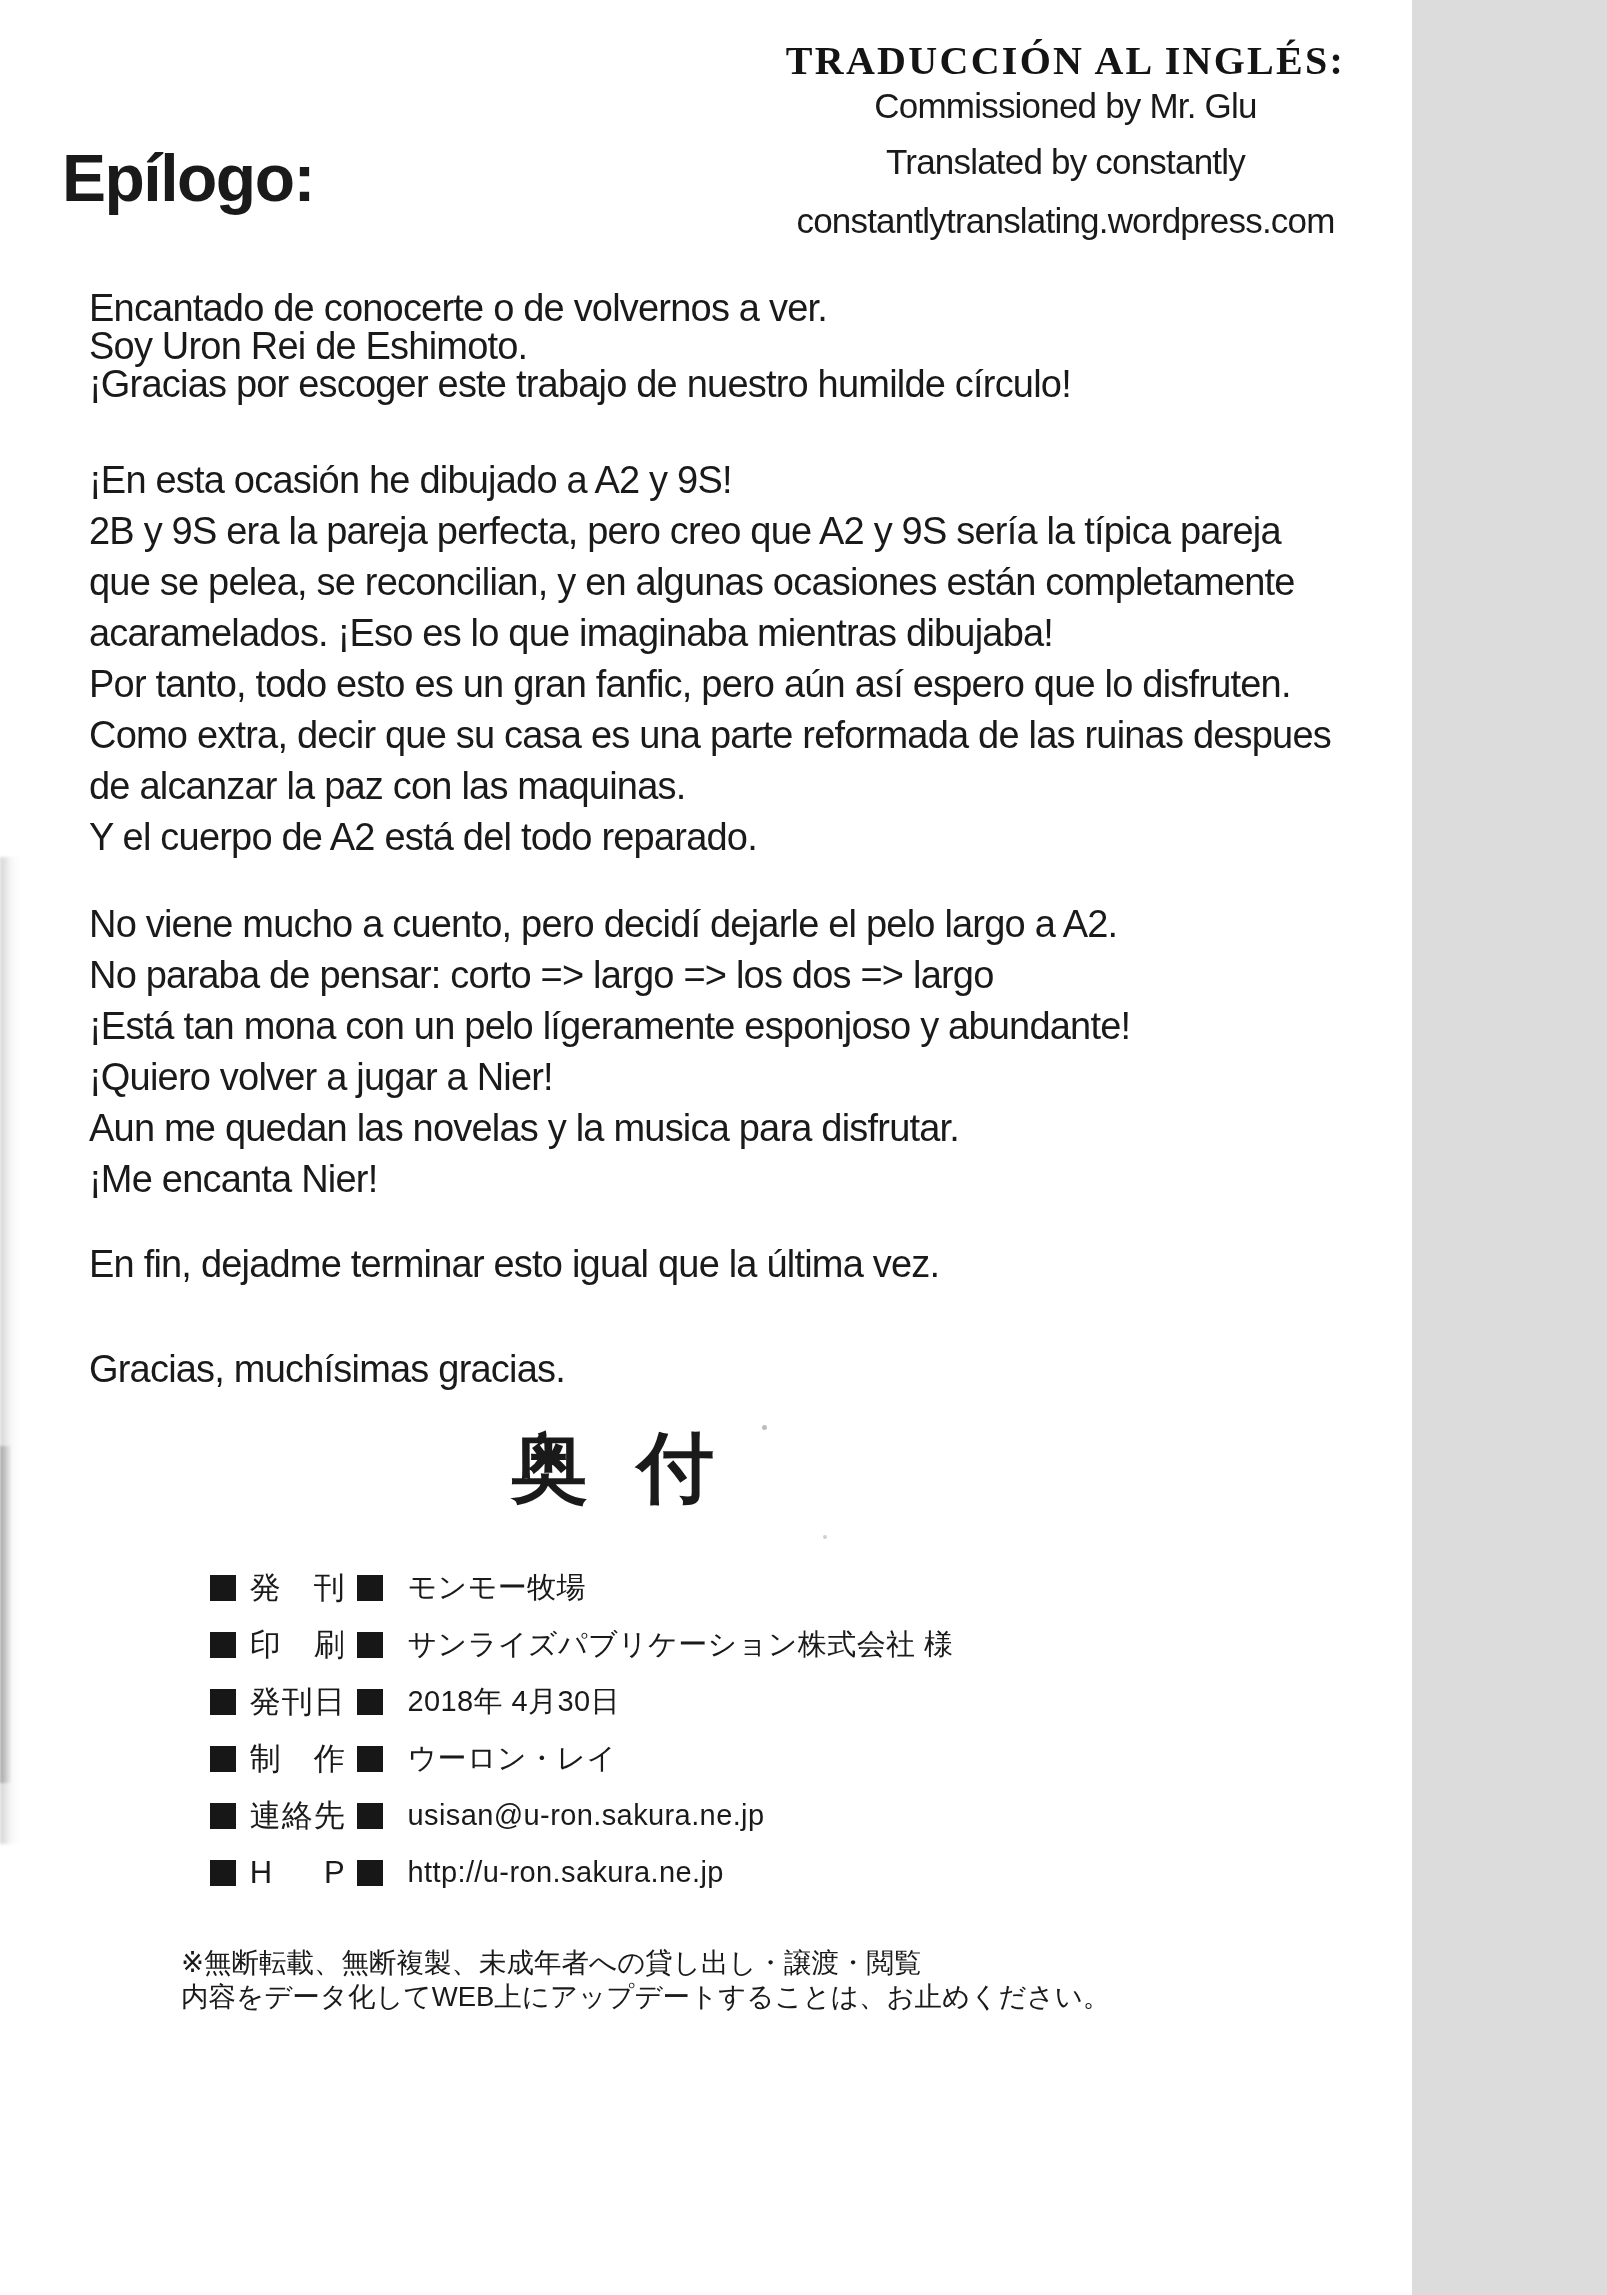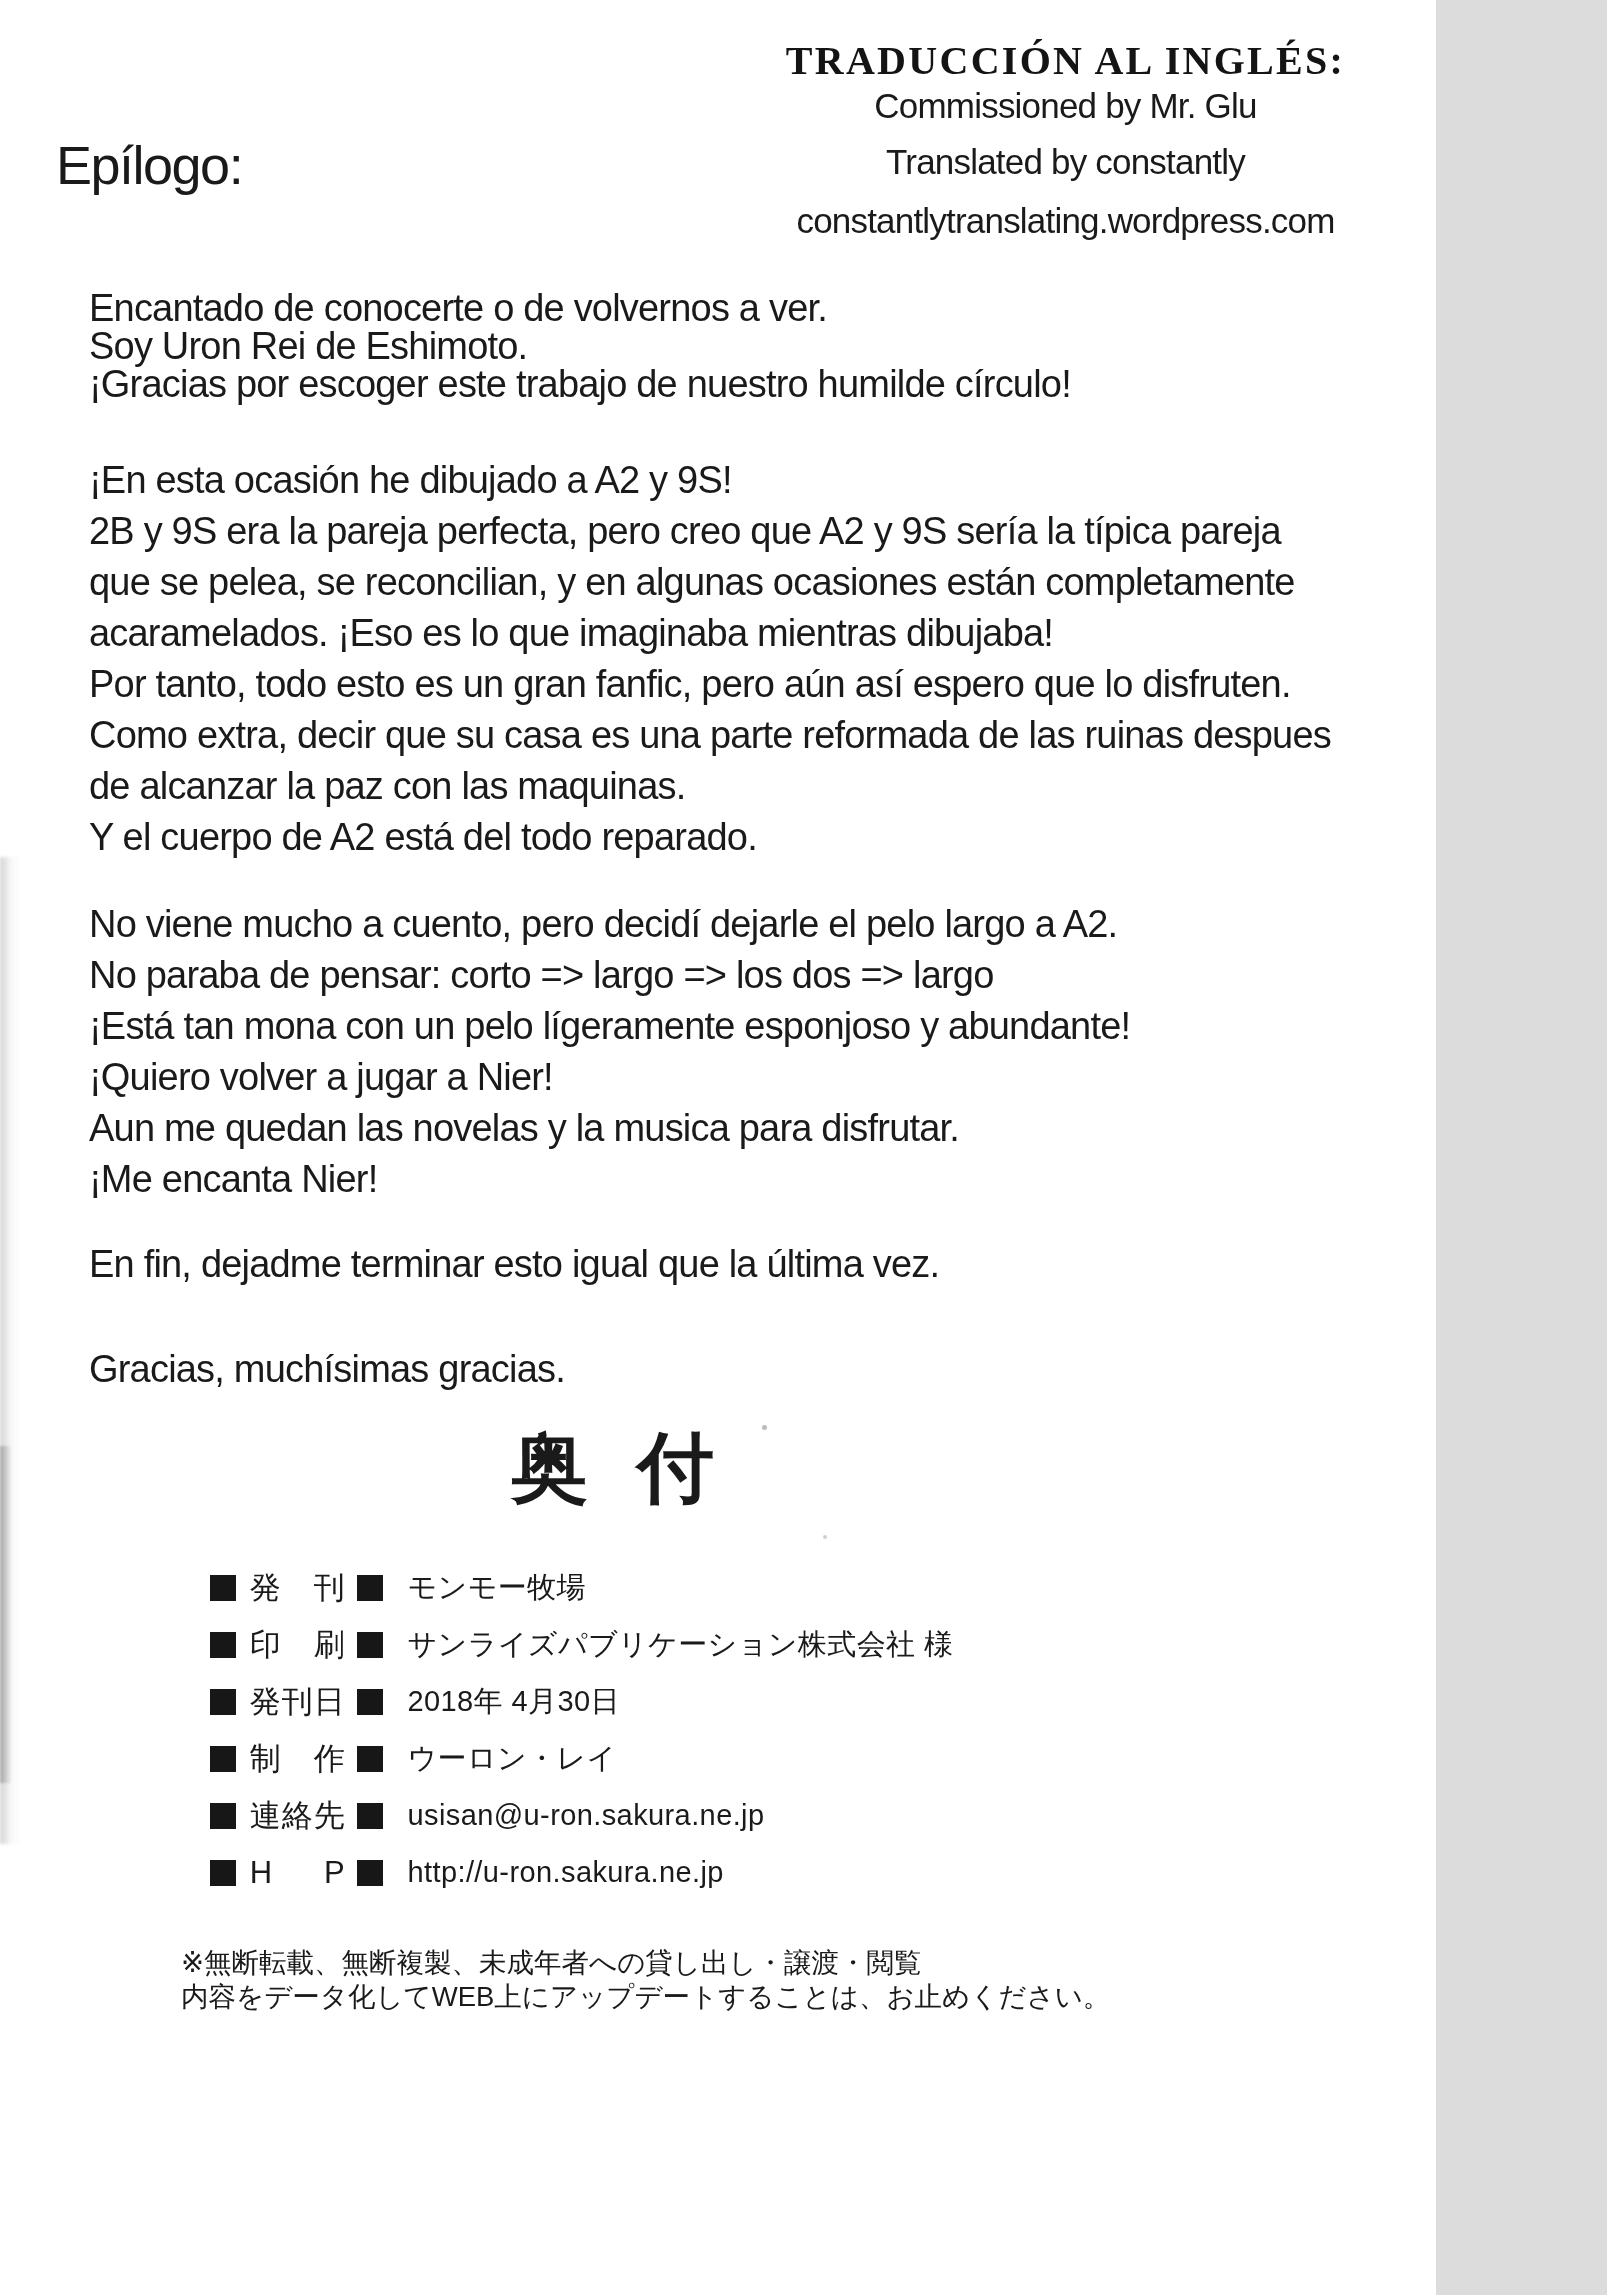--- a/index.html
+++ b/index.html
@@ -1,39 +1,38 @@
 <!DOCTYPE html>
 <html style="font-size:12.2px"><head>
 <meta charset="utf-8">
 <style>
   html, body { margin:0; padding:0; background:#dcdcdc; }
   .page {
     position:relative; width:1412px; height:2295px;
     background:#ffffff; overflow:hidden; color:#1a1a1a;
     font-family:"Liberation Sans","DejaVu Sans",sans-serif;
-    padding-left:24px;
   }
   .hand { font-family:"Liberation Sans","DejaVu Sans",sans-serif; letter-spacing:-0.8px; }
 
   
   .trans-header { position:absolute; left:683px; top:0; width:765px; height:260px; }
   .stamp {
     position:absolute; top:37px; left:0; width:100%; text-align:center;
     font-family:"Liberation Serif","DejaVu Serif",serif; font-weight:bold;
     font-size:40px; letter-spacing:2.3px; color:#141414;
   }
   .th-line { position:absolute; left:0; width:100%; text-align:center; font-size:35px; }
   .th2 { top:86px; }
   .th3 { top:142px; }
   .th4 { top:201px; }
 
   
   .epilogo {
-    position:absolute; left:44px; top:122px; margin:12px;
-    font-size:54px; font-weight:normal; letter-spacing:-1.5px;
+    position:absolute; left:44px; top:122px; margin:18px;
+    font-size:66px; font-weight:bold; letter-spacing:-1.5px;
   }
 
   
   .para { position:absolute; left:57px; font-size:38px; white-space:nowrap;margin-left:32px; }
   .p1 { top:289px;  line-height:38px; }
   .p2 { top:455px;  line-height:51px; }
   .p3 { top:899px; line-height:51px; }
   .p4 { top:1244px; line-height:40px; }
   .p5 { top:1349px; line-height:40px; }
 

